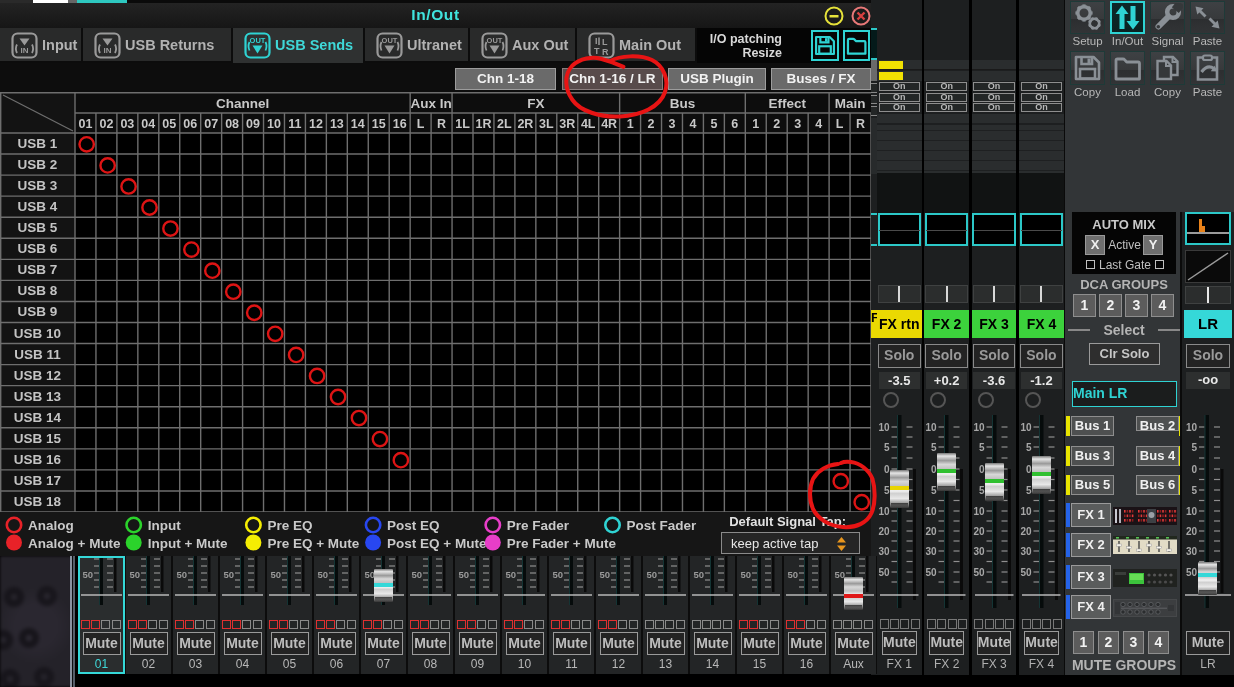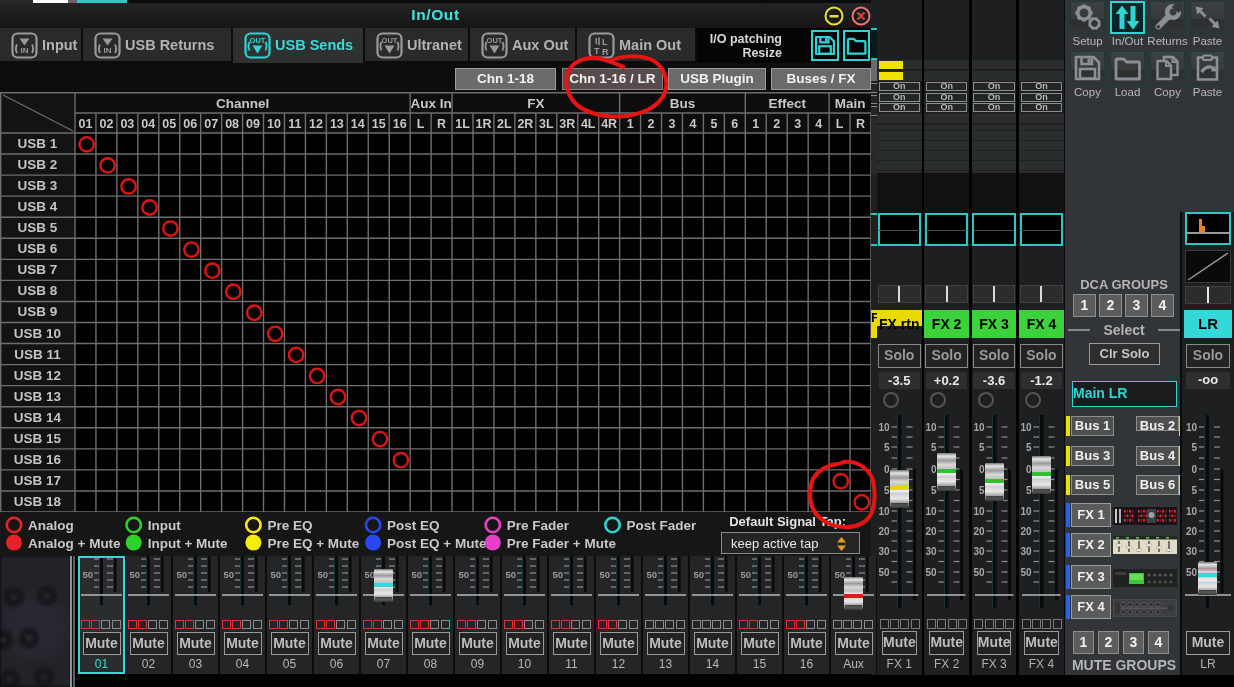--- a/index.html
+++ b/index.html
@@ -21,21 +21,21 @@
       <div style="position:absolute;left:0px;top:124.7px;width:44.5px;height:48.5px;background:#2a2d2e;"></div>
       <div style="position:absolute;left:0px;top:129.7px;width:44.5px;height:1.5px;background:#1e2021;"></div>
       <div style="position:absolute;left:0px;top:139.7px;width:44.5px;height:1.5px;background:#1e2021;"></div>
       <div style="position:absolute;left:0px;top:149.8px;width:44.5px;height:1.5px;background:#1e2021;"></div>
       <div style="position:absolute;left:0px;top:159.9px;width:44.5px;height:1.5px;background:#1e2021;"></div>
       <div style="position:absolute;left:0px;top:169.8px;width:44.5px;height:1.5px;background:#1e2021;"></div>
       <div style="position:absolute;left:0.5px;top:213px;width:43.5px;height:33px;background:#000;border:2px solid #2cc8c8;box-sizing:border-box;"></div>
       <div style="position:absolute;left:2px;top:229.5px;width:40.5px;height:1.5px;background:#4a4a4a;"></div>
       <div style="position:absolute;left:1px;top:285px;width:42.5px;height:18px;background:#2b2d2d;border:1px solid #3f4141;box-sizing:border-box;"></div>
       <div style="position:absolute;left:21.25px;top:286px;width:2px;height:16px;background:#d8d8d8;"></div>
-      <div style="position:absolute;left:0px;top:310px;width:44.5px;height:16px;background:#ead902;color:#000;font-weight:bold;font-size:14px;text-align:center;line-height:28px;">FX rtn</div>
+      <div style="position:absolute;left:0px;top:310px;width:44.5px;height:28px;background:#ead902;color:#000;font-weight:bold;font-size:14px;text-align:center;line-height:28px;">FX rtn</div>
       <div style="position:absolute;left:1px;top:343.5px;width:42.5px;height:24px;background:#232323;border:1.5px solid #8a8a8a;box-sizing:border-box;color:#9a9a9a;font-weight:bold;font-size:14px;text-align:center;line-height:21px;">Solo</div>
       <div style="position:absolute;left:1.5px;top:372px;width:41.5px;height:17px;background:#2d2f2f;color:#e8e8e8;font-weight:bold;font-size:13px;text-align:center;line-height:17px;">-3.5</div>
       <svg width="30" height="18" style="position:absolute;left:4px;top:392px">
         <circle cx="10" cy="8" r="7" fill="none" stroke="#555" stroke-width="2"></circle>
       </svg>
       <svg width="44.5" height="265" viewBox="0 410 44.5 265" style="position:absolute;left:0;top:410px">
         <line x1="14.5" y1="427" x2="20.0" y2="427" stroke="#8f8f8f" stroke-width="1.2"></line>
         <line x1="29.5" y1="427" x2="35.5" y2="427" stroke="#8f8f8f" stroke-width="1.2"></line>
         <line x1="14.5" y1="437.0" x2="20.0" y2="437.0" stroke="#8f8f8f" stroke-width="1.2"></line>
         <line x1="29.5" y1="437.0" x2="35.5" y2="437.0" stroke="#8f8f8f" stroke-width="1.2"></line>
@@ -406,21 +406,21 @@
       <div style="position:absolute;left:86px;top:1px;width:35px;height:33px;background:linear-gradient(to bottom,#3e4144 0%,#37393b 55%,#2c2e30 56%,#323436 100%);border:1px solid #1e3a38;box-sizing:border-box;display:flex;align-items:center;justify-content:center;">
         <svg width="31" height="29" viewBox="0 0 31 29">
           <g>
             <circle cx="21" cy="9" r="5.8" fill="none" stroke="#8a9096" stroke-width="4.6"></circle>
             <rect x="17" y="-3" width="9" height="9" fill="#35383a" transform="rotate(40 21 9)"></rect>
             <line x1="6.5" y1="23.5" x2="16.5" y2="13.5" stroke="#8a9096" stroke-width="6" stroke-linecap="round"></line>
             <circle cx="6.3" cy="23.7" r="1.8" fill="#35383a"></circle>
           </g>
         </svg>
       </div>
-      <div style="position:absolute;left:83px;top:35px;width:41px;height:12px;color:#b8b8b8;font-size:11.5px;text-align:center;">Returns</div>
+      <div style="position:absolute;left:83px;top:35px;width:41px;height:12px;color:#b8b8b8;font-size:11.5px;text-align:center;">Signal</div>
       <div style="position:absolute;left:86px;top:51px;width:35px;height:34px;background:linear-gradient(to bottom,#3e4144 0%,#37393b 55%,#2c2e30 56%,#323436 100%);border:1px solid #1e3a38;box-sizing:border-box;display:flex;align-items:center;justify-content:center;">
         <svg width="31" height="30" viewBox="0 0 31 30">
           <path d="M12 4 H21 L25.5 8.5 V22 H12 Z" fill="none" stroke="#8a9096" stroke-width="2.4"></path>
           <path d="M20.5 4.5 V9 H25" fill="none" stroke="#8a9096" stroke-width="2"></path>
           <path d="M5.5 8 H14.5 L19 12.5 V26 H5.5 Z" fill="#35383a" stroke="#8a9096" stroke-width="2.4"></path>
           <path d="M14 8.5 V13 H18.5" fill="none" stroke="#8a9096" stroke-width="2"></path>
         </svg>
       </div>
       <div style="position:absolute;left:83px;top:86px;width:41px;height:12px;color:#b8b8b8;font-size:11.5px;text-align:center;">Copy</div>
       <div style="position:absolute;left:126px;top:1px;width:35px;height:33px;background:linear-gradient(to bottom,#3e4144 0%,#37393b 55%,#2c2e30 56%,#323436 100%);border:1px solid #1e3a38;box-sizing:border-box;display:flex;align-items:center;justify-content:center;">
@@ -436,20 +436,30 @@
       <div style="position:absolute;left:123px;top:35px;width:41px;height:12px;color:#b8b8b8;font-size:11.5px;text-align:center;">Paste</div>
       <div style="position:absolute;left:126px;top:51px;width:35px;height:34px;background:linear-gradient(to bottom,#3e4144 0%,#37393b 55%,#2c2e30 56%,#323436 100%);border:1px solid #1e3a38;box-sizing:border-box;display:flex;align-items:center;justify-content:center;">
         <svg width="31" height="30" viewBox="0 0 31 30">
           <path d="M11 4.5 H6 V26.5 H25 V4.5 H20" fill="none" stroke="#8a9096" stroke-width="2.6"></path>
           <rect x="11" y="2.5" width="9" height="4.5" rx="1.8" fill="none" stroke="#8a9096" stroke-width="2.2"></rect>
           <path d="M9.5 19 Q15.5 11 22 15.5" fill="none" stroke="#8a9096" stroke-width="3.2"></path>
           <path d="M25.5 18.5 L18.8 18.3 L22.6 12.8 Z" fill="#8a9096"></path>
         </svg>
       </div>
       <div style="position:absolute;left:123px;top:86px;width:41px;height:12px;color:#b8b8b8;font-size:11.5px;text-align:center;">Paste</div>
+      <div style="position:absolute;left:8px;top:212px;width:104px;height:62px;">
+        <div style="position:absolute;left:0px;top:0px;width:104px;height:62px;background:#050505;"></div>
+        <div style="position:absolute;left:0px;top:5px;width:104px;height:14px;color:#c8c8c8;font-weight:bold;font-size:13px;text-align:center;">AUTO MIX</div>
+        <div style="position:absolute;left:13px;top:23px;width:20px;height:20px;background:#6e6e6e;border:1px solid #999;box-sizing:border-box;color:#f0f0f0;font-weight:bold;font-size:13px;text-align:center;line-height:18px;">X</div>
+        <div style="position:absolute;left:36px;top:26px;width:33px;height:14px;color:#c0c0c0;font-size:12px;text-align:center;">Active</div>
+        <div style="position:absolute;left:71px;top:23px;width:20px;height:20px;background:#6e6e6e;border:1px solid #999;box-sizing:border-box;color:#f0f0f0;font-weight:bold;font-size:13px;text-align:center;line-height:18px;">Y</div>
+        <div style="position:absolute;left:14px;top:48px;width:9px;height:9px;border:1.5px solid #c0c0c0;box-sizing:border-box;"></div>
+        <div style="position:absolute;left:25px;top:46px;width:56px;height:13px;color:#c0c0c0;font-size:12px;text-align:center;">Last Gate</div>
+        <div style="position:absolute;left:83px;top:48px;width:9px;height:9px;border:1.5px solid #c0c0c0;box-sizing:border-box;"></div>
+      </div>
       <div style="position:absolute;left:0px;top:277px;width:120px;height:14px;color:#b4b4b4;font-weight:bold;font-size:13px;text-align:center;">DCA GROUPS</div>
       <div style="position:absolute;left:9px;top:294px;width:23px;height:23px;background:#5c5c5c;border:1px solid #8e8e8e;box-sizing:border-box;color:#f2f2f2;font-weight:bold;font-size:14px;text-align:center;line-height:21px;">1</div>
       <div style="position:absolute;left:35px;top:294px;width:23px;height:23px;background:#5c5c5c;border:1px solid #8e8e8e;box-sizing:border-box;color:#f2f2f2;font-weight:bold;font-size:14px;text-align:center;line-height:21px;">2</div>
       <div style="position:absolute;left:61px;top:294px;width:23px;height:23px;background:#5c5c5c;border:1px solid #8e8e8e;box-sizing:border-box;color:#f2f2f2;font-weight:bold;font-size:14px;text-align:center;line-height:21px;">3</div>
       <div style="position:absolute;left:87px;top:294px;width:23px;height:23px;background:#5c5c5c;border:1px solid #8e8e8e;box-sizing:border-box;color:#f2f2f2;font-weight:bold;font-size:14px;text-align:center;line-height:21px;">4</div>
       <div style="position:absolute;left:4px;top:329px;width:22px;height:2px;background:#888;"></div>
       <div style="position:absolute;left:94px;top:329px;width:22px;height:2px;background:#888;"></div>
       <div style="position:absolute;left:26px;top:322px;width:68px;height:15px;color:#b4b4b4;font-weight:bold;font-size:14px;text-align:center;">Select</div>
       <div style="position:absolute;left:25px;top:343px;width:71px;height:22px;background:#2e2e2e;border:1.5px solid #9a9a9a;box-sizing:border-box;color:#c6c6c6;font-weight:bold;font-size:13px;text-align:center;line-height:19px;">Clr Solo</div>
       <div style="position:absolute;left:8px;top:381px;width:105px;height:26px;background:#1b1d1d;border:1.5px solid #2fd3d3;box-sizing:border-box;color:#2fd3d3;font-weight:bold;font-size:14px;line-height:23px;">Main LR</div>

